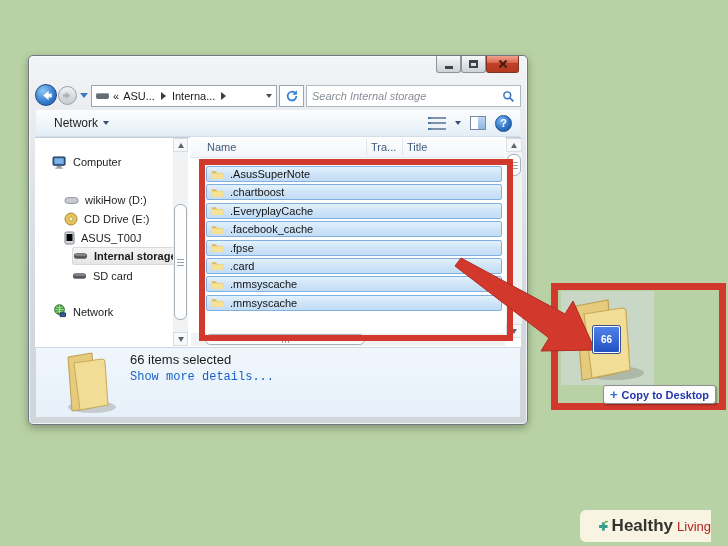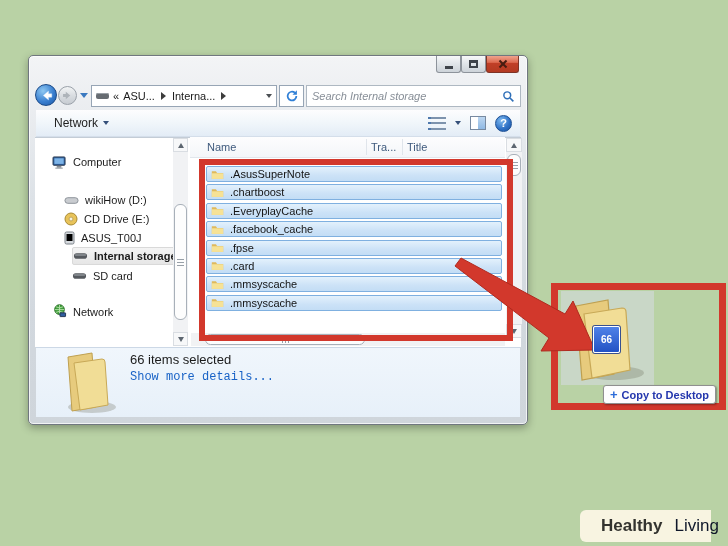--- a/index.html
+++ b/index.html
@@ -123,21 +123,21 @@
     border:1px solid #8f8f8f; border-radius:3px; box-shadow:1px 1px 2px rgba(0,0,0,.35);
     display:flex; align-items:center; gap:4px; padding:0 6px; }
   .tooltip .plus { color:#2b6bd8; font-weight:bold; font-size:13px; line-height:1; }
   .tooltip .tip-text { font-size:11px; font-weight:bold; color:#2336ad; white-space:nowrap; }
   .arrow-svg { left:0; top:0; z-index:55; pointer-events:none; }
 
   
   .watermark { left:580px; top:510px; width:131px; height:32px; background:#f8f4e1;
     border-radius:6px 0 0 6px; display:flex; align-items:center; padding-left:18px; z-index:80; }
   .wm-bold { font-size:17px; font-weight:bold; color:#33332f; margin-left:3px; }
-  .wm-light { font-size:17px; color:#0f172a; margin-left:12px; }
+  .wm-light { font-size:13px; color:#b91c1c; margin-left:4px; }
 </style>
 </head>
 <body>
 
 <div class="canvas">
 
   <div class="abs win"></div>
 
   <div class="abs capbtn" style="left:436px;width:25px;">
       <span class="glyph-min"></span>

